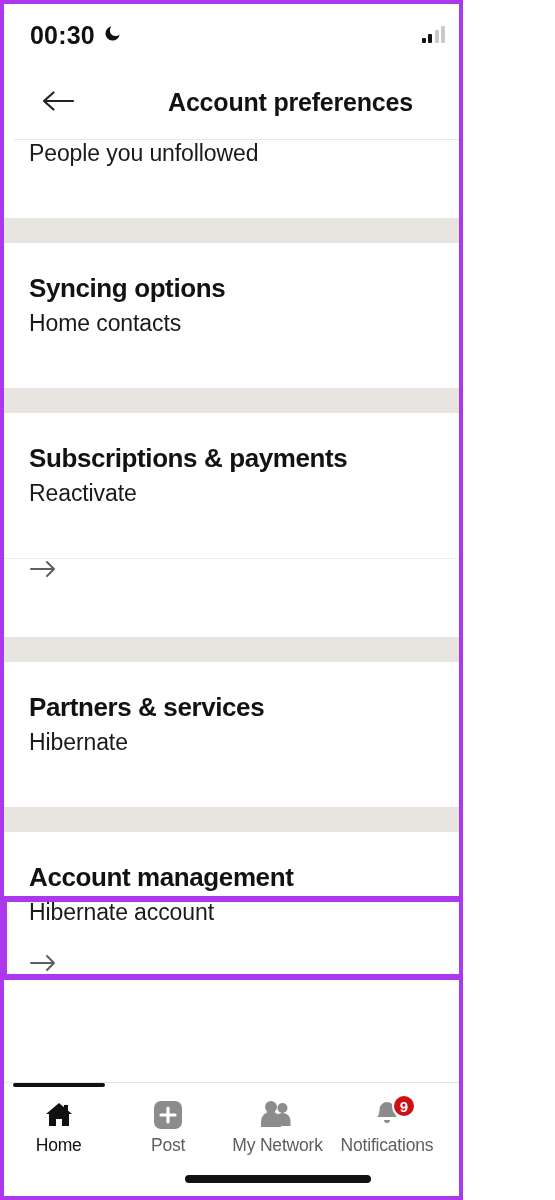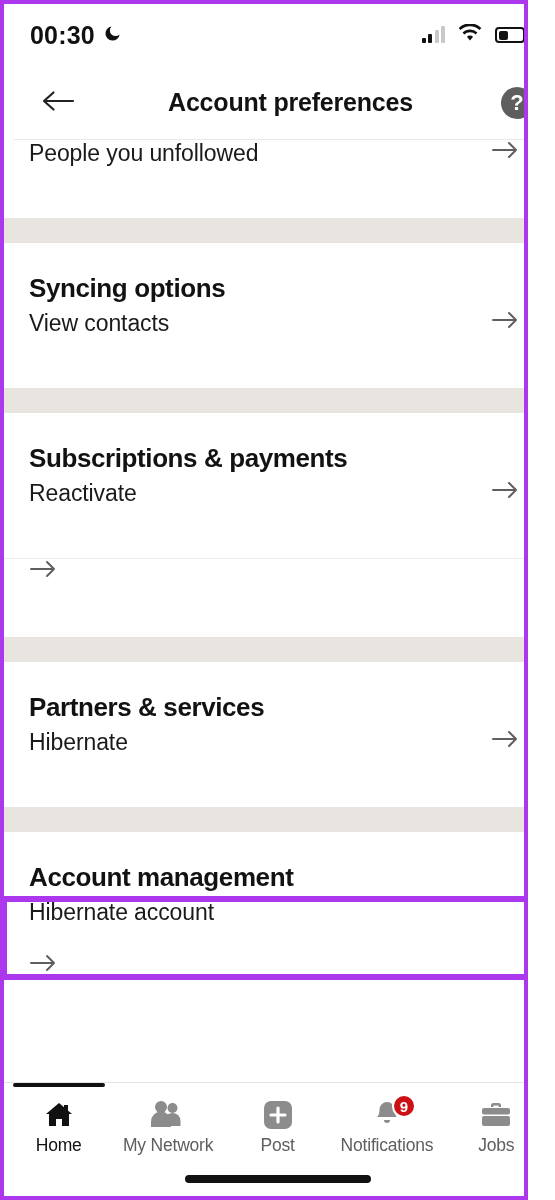--- a/index.html
+++ b/index.html
@@ -4,21 +4,21 @@
 <style>
   * { box-sizing: border-box; margin: 0; padding: 0; }
   html, body {
     width: 555px; height: 1200px;
     background: #ffffff;
     font-family: "Liberation Sans", sans-serif;
     -webkit-font-smoothing: antialiased;
   }
   #screen {
     position: relative;
-    width: 528px; height: 1200px;
+    width: 463px; height: 1200px;
     background: #ffffff;
     border: 4px solid #ab38ec;
     overflow: hidden;
   }
   
   .statusbar {
     position: absolute; left: 0; top: 0;
     width: 547px; height: 62px;
     display: flex; align-items: center;
     justify-content: space-between;
@@ -216,21 +216,21 @@
     <div id="list-root">
         <div class="row">
           <span class="row-label">People you unfollowed</span>
           <span class="arrow-icon"><svg width="28" height="20" viewBox="0 0 28 20">
               <path d="M2 10h23M18 3l7 7-7 7" stroke="#5f5f5f" stroke-width="2" fill="none" stroke-linecap="round" stroke-linejoin="round"></path>
             </svg></span>
         </div>
         <div class="band"></div>
         <div class="section-title">Syncing options</div>
         <div class="row">
-          <span class="row-label">View contacts</span>
+          <span class="row-label">Home contacts</span>
           <span class="arrow-icon"><svg width="28" height="20" viewBox="0 0 28 20">
               <path d="M2 10h23M18 3l7 7-7 7" stroke="#5f5f5f" stroke-width="2" fill="none" stroke-linecap="round" stroke-linejoin="round"></path>
             </svg></span>
         </div>
         <div class="band"></div>
         <div class="section-title">Subscriptions &amp; payments</div>
         <div class="row">
           <span class="row-label">Reactivate</span>
           <span class="arrow-icon"><svg width="28" height="20" viewBox="0 0 28 20">
               <path d="M2 10h23M18 3l7 7-7 7" stroke="#5f5f5f" stroke-width="2" fill="none" stroke-linecap="round" stroke-linejoin="round"></path>
@@ -267,44 +267,44 @@
     <div id="nav-root" style="display:flex;flex:1;">
         <div class="tab active">
           <div class="tab-indicator"></div>
           <div class="tab-icon">
             <svg width="32" height="30" viewBox="0 0 32 30">
               <path d="M16 3L3 14h3v12h7v-7h6v7h7V14h3z" fill="#111111"></path>
               <rect x="21" y="5" width="4" height="6" fill="#111111"></rect>
             </svg>
           </div>
           <div class="tab-label">Home</div>
+        </div>
+        <div class="tab">
+          <div class="tab-icon">
+            <svg width="30" height="30" viewBox="0 0 30 30">
+              <rect x="1" y="1" width="28" height="28" rx="7" fill="#8c8c8c"></rect>
+              <path d="M15 8v14M8 15h14" stroke="#ffffff" stroke-width="3.2" stroke-linecap="round"></path>
+            </svg>
+          </div>
+          <div class="tab-label">Post</div>
         </div>
         <div class="tab">
           <div class="tab-icon">
             <svg width="34" height="28" viewBox="0 0 34 28">
               <circle cx="21.5" cy="7" r="5" fill="#8c8c8c"></circle>
               <path d="M13.5 25v-5a8 8 0 0 1 16 0v5z" fill="#8c8c8c"></path>
               <circle cx="10" cy="6" r="6" fill="#8c8c8c"></circle>
               <path d="M0 26v-5.5A10 10 0 0 1 20 20.5V26z" fill="#8c8c8c"></path>
             </svg>
           </div>
           <div class="tab-label">My Network</div>
         </div>
         <div class="tab">
           <div class="tab-icon">
             <svg width="30" height="30" viewBox="0 0 30 30">
-              <rect x="1" y="1" width="28" height="28" rx="7" fill="#8c8c8c"></rect>
-              <path d="M15 8v14M8 15h14" stroke="#ffffff" stroke-width="3.2" stroke-linecap="round"></path>
-            </svg>
-          </div>
-          <div class="tab-label">Post</div>
-        </div>
-        <div class="tab">
-          <div class="tab-icon">
-            <svg width="30" height="30" viewBox="0 0 30 30">
               <path d="M15 2a7.5 7.5 0 0 0-7.5 7.5c0 6-2.5 7.5-2.5 7.5h20s-2.5-1.5-2.5-7.5A7.5 7.5 0 0 0 15 2z" fill="#8c8c8c"></path>
               <path d="M12 20a3 3 0 0 0 6 0z" fill="#8c8c8c"></path>
             </svg>
             <span class="badge">9</span>
           </div>
           <div class="tab-label">Notifications</div>
         </div>
         <div class="tab">
           <div class="tab-icon">
             <svg width="32" height="28" viewBox="0 0 32 28">

